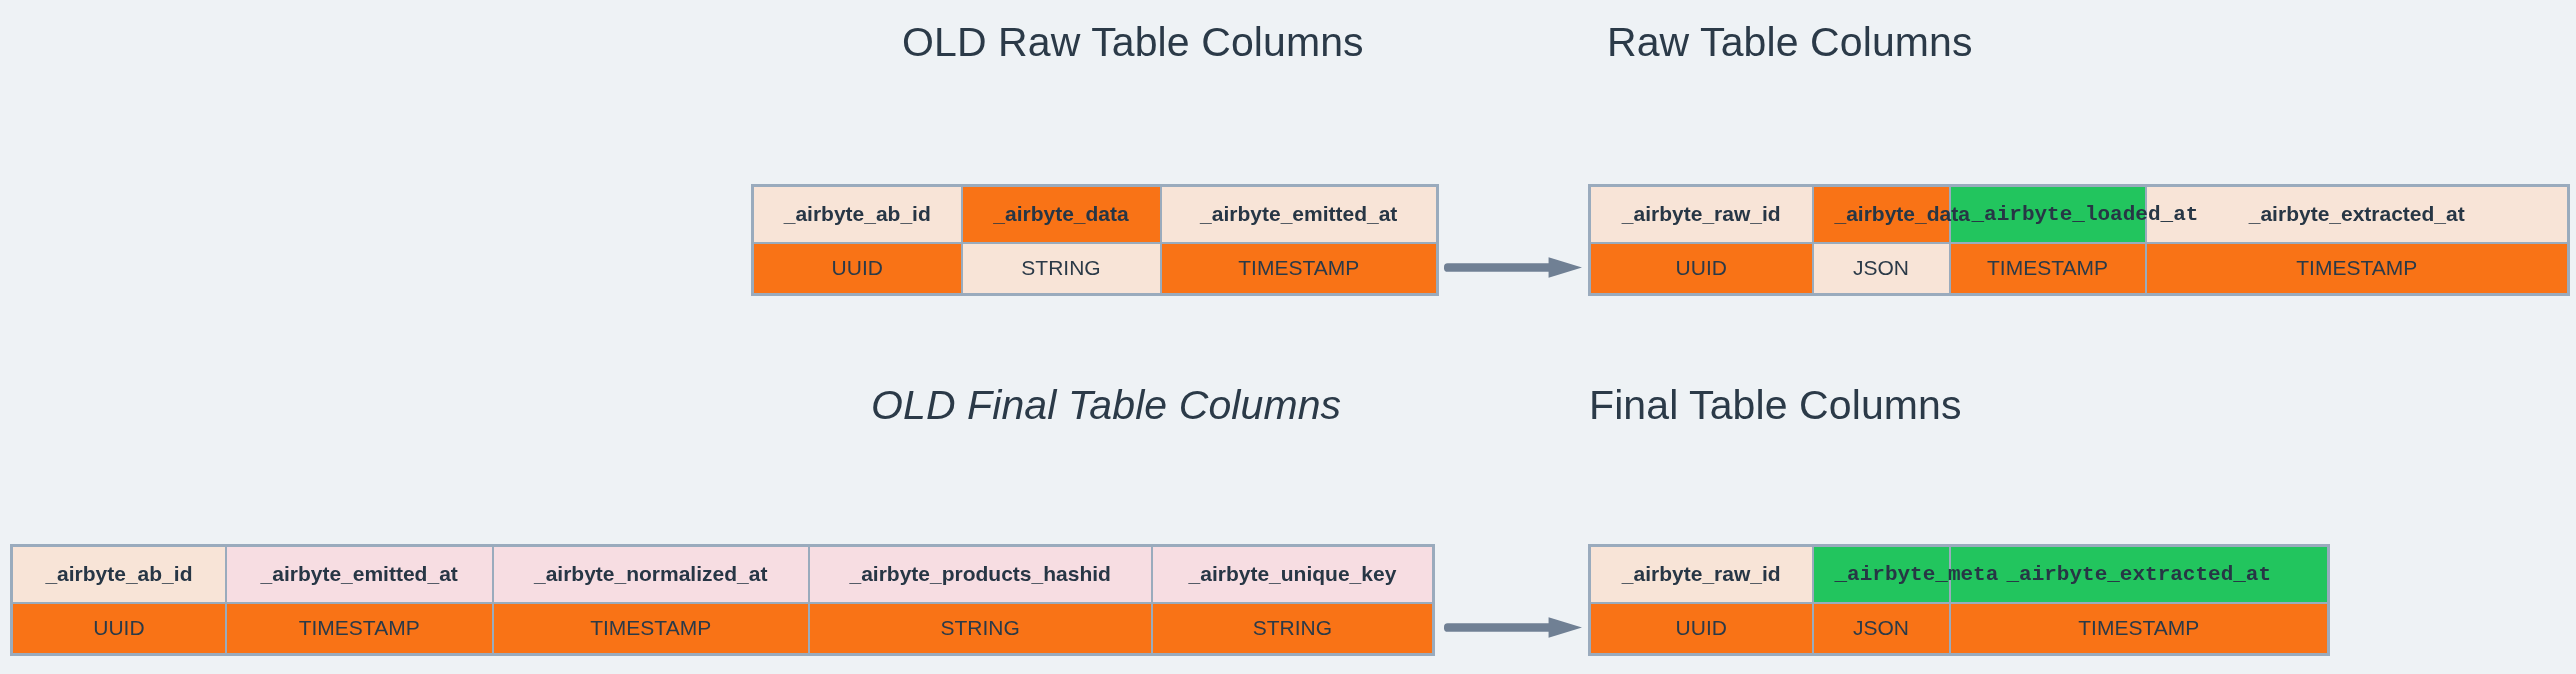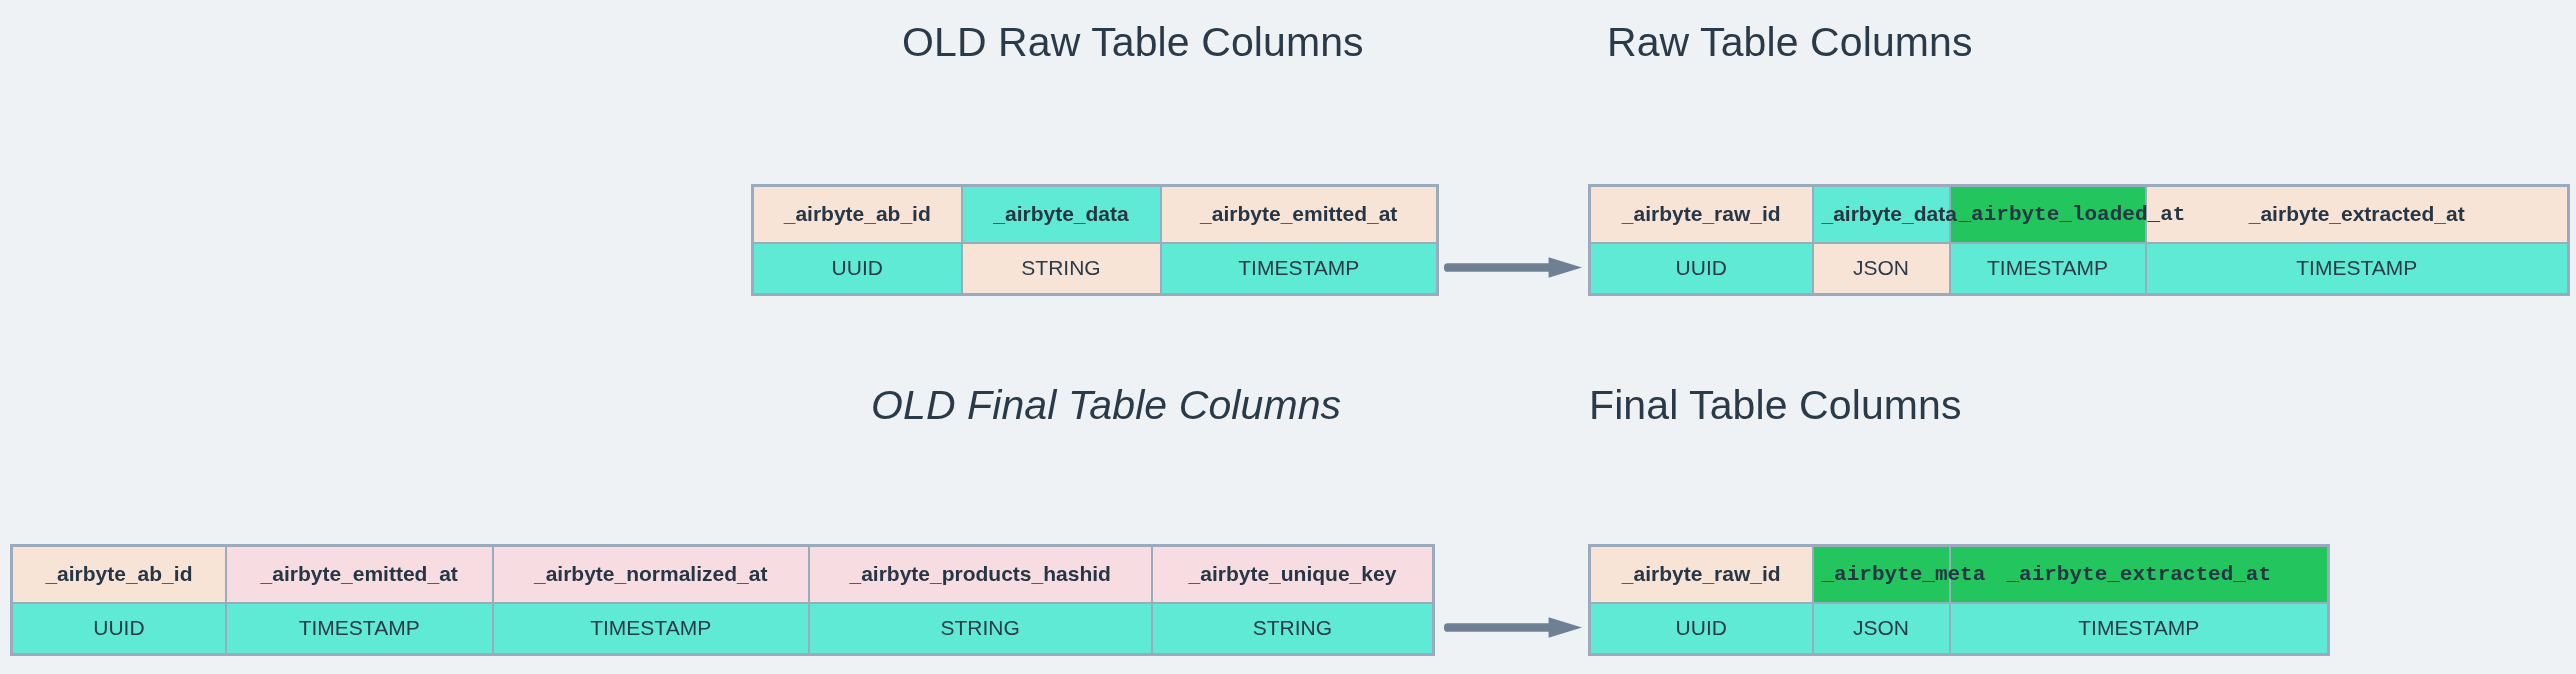--- a/index.html
+++ b/index.html
@@ -41,21 +41,21 @@
   
   .col-table {
     position: absolute;
     border-collapse: collapse;
     table-layout: fixed;
     background: #ffffff;
     border: 3.6px solid #9aabbd;
   }
   .col-table td {
     border: 2.2px solid #9aabbd;
-    padding: 0 8px;
+    padding: 0 21px;
     height: 52px;
     vertical-align: middle;
     white-space: nowrap;
     box-sizing: border-box;
   }
   .col-table tr.header-row td {
     font-size: 21px;
     font-weight: 700;
     text-align: center;
     color: #273645;
@@ -66,21 +66,21 @@
     font-weight: 400;
     text-align: center;
     color: #2b3a48;
     height: 52px;
   }
 
   
   .fill-peach { background: #f8e4d7; }
   .fill-mint  { background: #22c55e; font-family: Liberation Mono, monospace; }
   .fill-pink  { background: #f7dde2; }
-  .fill-white { background: #5eead4; }
+  .fill-white { background: #f97316; }
 
   
   #table-old-raw   { left: 751px; top: 184px; width: 687px; }
   #table-new-raw   { left: 1588px; top: 184px; width: 980px; }
   #table-old-final { left: 10.2px;   top: 544px; width: 1423px; }
   #table-new-final { left: 1588px; top: 544px; width: 739px; }
 
   
   .arrow {
     position: absolute;

